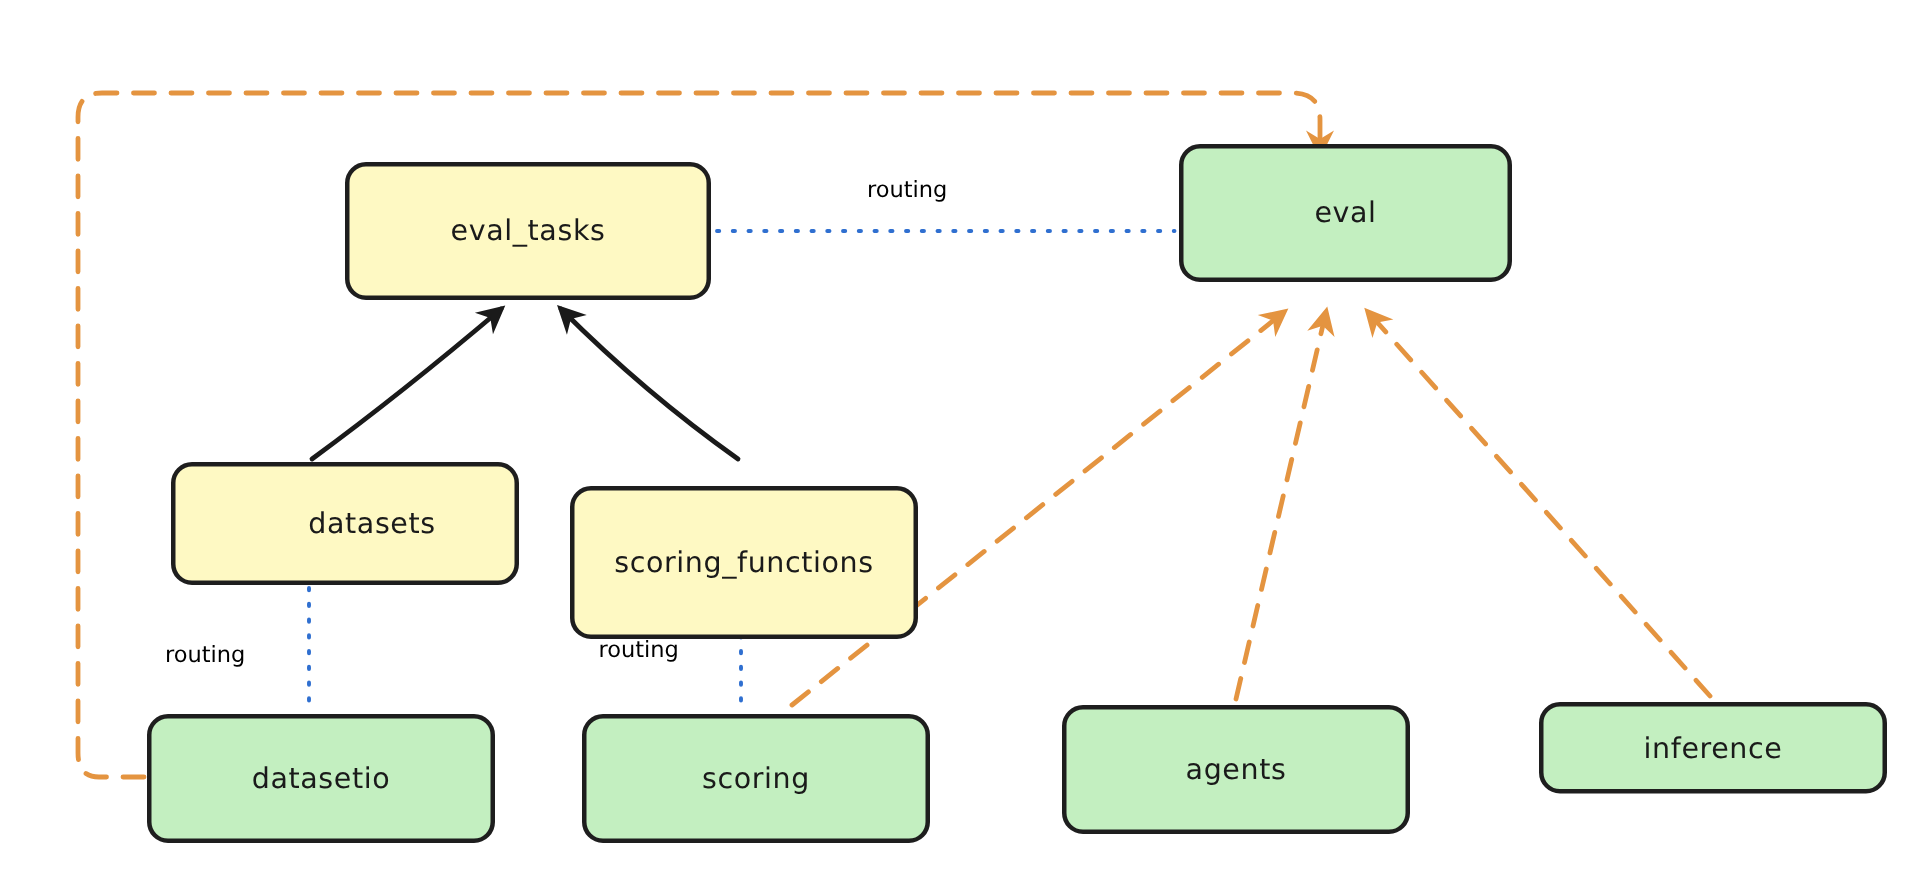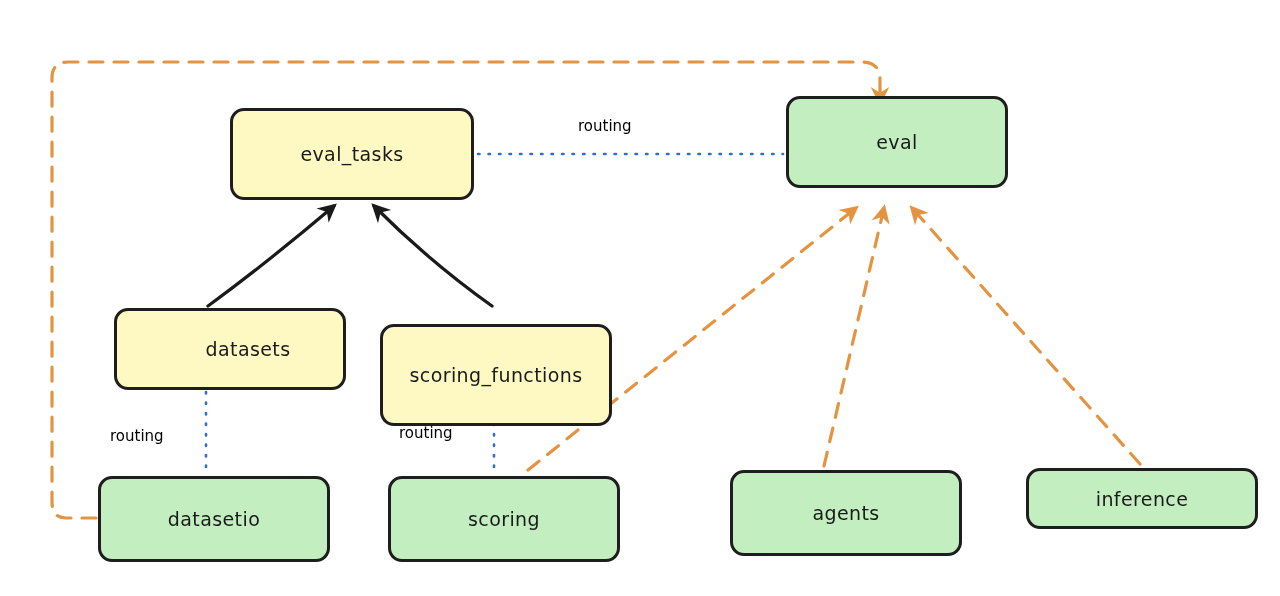--- a/index.html
+++ b/index.html
@@ -106,21 +106,21 @@
   </div>
 
   <div class="node green" style="left:388px; top:476px; width:232px; height:86px;">
     <span class="node-label">scoring</span>
   </div>
 
   <div class="node green" style="left:98px; top:476px; width:232px; height:86px;">
     <span class="node-label">datasetio</span>
   </div>
 
-  <div class="node green" style="left:708px; top:470px; width:232px; height:86px;margin-left:22px;">
+  <div class="node green" style="left:708px; top:470px; width:232px; height:86px;">
     <span class="node-label">agents</span>
   </div>
 
   <div class="node green" style="left:1026px; top:468px; width:232px; height:61px;">
     <span class="node-label">inference</span>
   </div>
 
   <span class="edge-label" style="left:578px; top:117px;">routing</span>
 
   <span class="edge-label" style="left:110px; top:427px;">routing</span>

